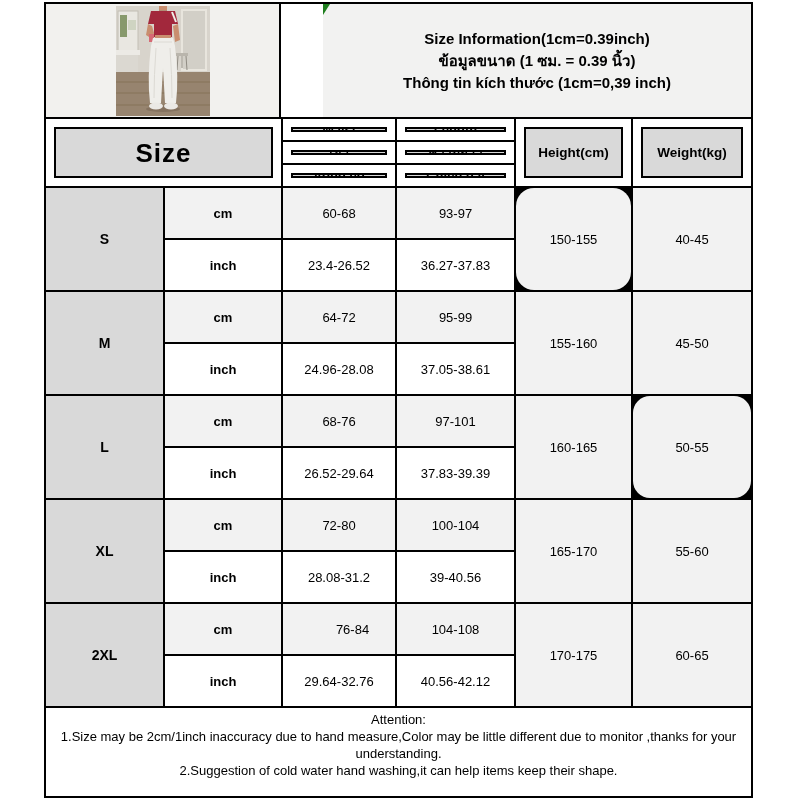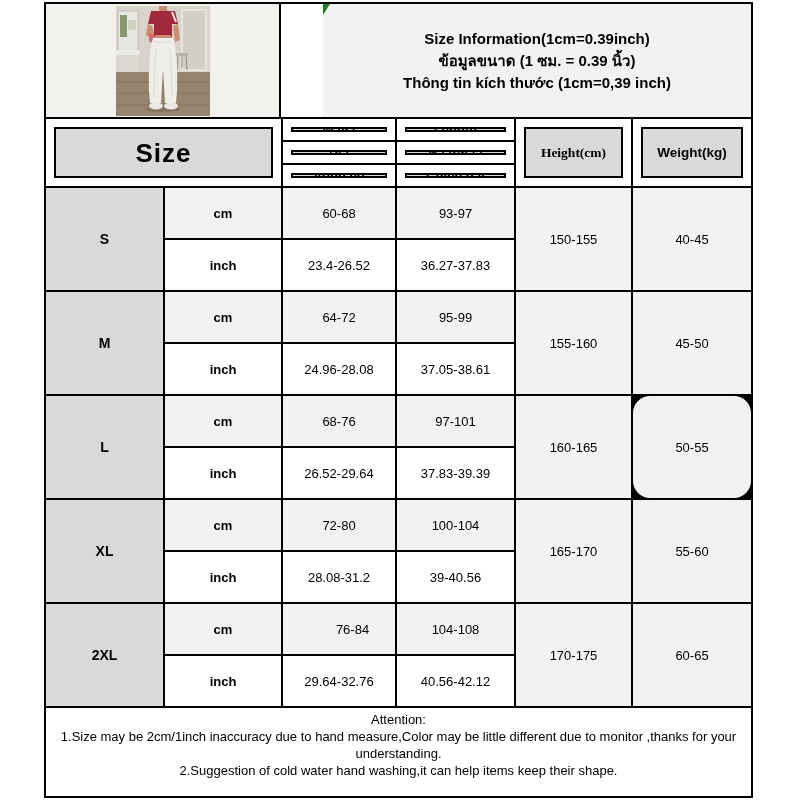--- a/index.html
+++ b/index.html
@@ -94,35 +94,35 @@
     </div>
     <div class="hd" style="grid-column:4;grid-row:2;">
       <div class="hdi">ความยาว</div>
     </div>
     <div class="hd" style="grid-column:3;grid-row:3;">
       <div class="hdi">Vòng eo</div>
     </div>
     <div class="hd" style="grid-column:4;grid-row:3;">
       <div class="hdi">Chiều dài</div>
     </div>
-    <div class="hd" style="grid-column:5;grid-row:1/4;font-family:Liberation Serif, serif;">
+    <div class="hd" style="grid-column:5;grid-row:1/4;">
       <div class="hdi mid">Height(cm)</div>
     </div>
     <div class="hd" style="grid-column:6;grid-row:1/4;">
       <div class="hdi mid">Weight(kg)</div>
     </div>
 
     <div class="c sz" style="grid-column:1;grid-row:4/6;">S</div>
     <div class="c b lt" style="grid-column:2;grid-row:4;">cm</div>
     <div class="c lt" style="grid-column:3;grid-row:4;">60-68</div>
     <div class="c lt" style="grid-column:4;grid-row:4;">93-97</div>
     <div class="c b wh" style="grid-column:2;grid-row:5;">inch</div>
     <div class="c wh" style="grid-column:3;grid-row:5;">23.4-26.52</div>
     <div class="c wh" style="grid-column:4;grid-row:5;">36.27-37.83</div>
-    <div class="c lt" style="grid-column:5;grid-row:4/6;">150-155</div>
+    <div class="c lt" style="grid-column:5;grid-row:4/6;border-radius:18px;">150-155</div>
     <div class="c lt" style="grid-column:6;grid-row:4/6;">40-45</div>
 
     <div class="c sz" style="grid-column:1;grid-row:6/8;">M</div>
     <div class="c b lt" style="grid-column:2;grid-row:6;">cm</div>
     <div class="c lt" style="grid-column:3;grid-row:6;">64-72</div>
     <div class="c lt" style="grid-column:4;grid-row:6;">95-99</div>
     <div class="c b wh" style="grid-column:2;grid-row:7;">inch</div>
     <div class="c wh" style="grid-column:3;grid-row:7;">24.96-28.08</div>
     <div class="c wh" style="grid-column:4;grid-row:7;">37.05-38.61</div>
     <div class="c lt" style="grid-column:5;grid-row:6/8;">155-160</div>

